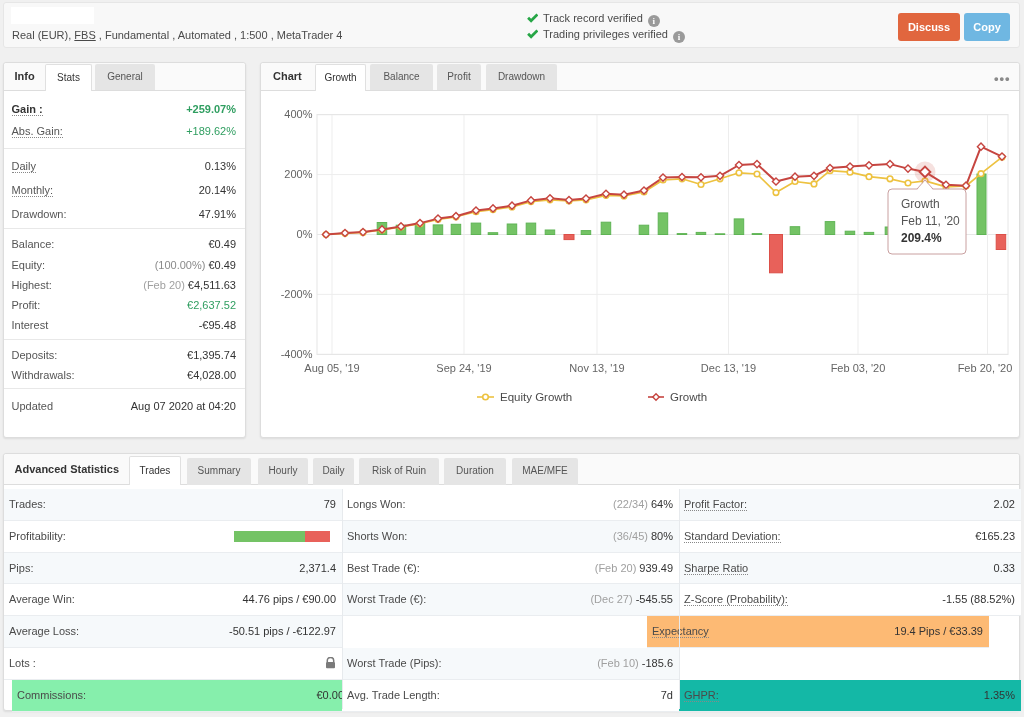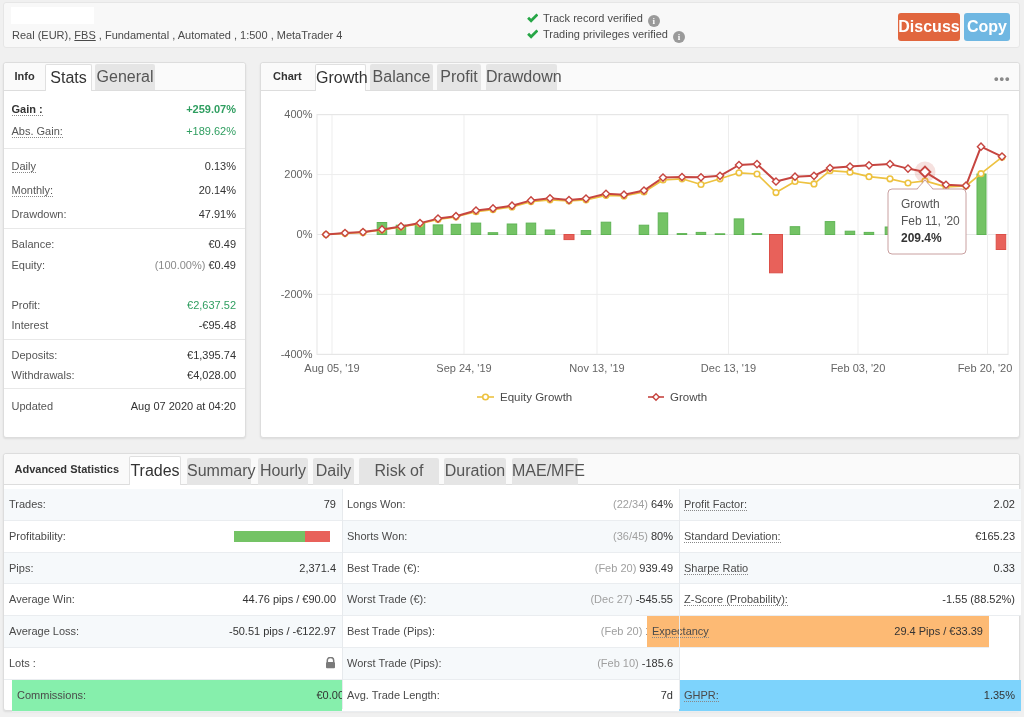--- a/index.html
+++ b/index.html
@@ -4,29 +4,29 @@
 *{margin:0;padding:0;box-sizing:border-box}
 html,body{width:1024px;height:717px;background:#f0f0f0;font-family:"Liberation Sans",sans-serif;font-size:11px;color:#444;overflow:hidden;position:relative}
 .topbar{position:absolute;left:3px;top:2px;width:1017px;height:46px;background:#f8f8f8;border:1px solid #e6e6e6;border-radius:3px}
 .acct{position:absolute;left:7px;top:4px;width:83px;height:17px;background:#fff}
 .desc{position:absolute;left:8px;top:26px;color:#4a4a4a;font-size:11px}
 .desc .u{text-decoration:underline}
 .ver{position:absolute;left:526px;color:#4a4a4a}
 .vline{height:16px;line-height:16px;white-space:nowrap}
 .chk{display:inline-block;width:12px;height:12px;margin-right:5px;vertical-align:-2px}
 .icir{display:inline-block;width:12px;height:12px;border-radius:50%;background:#9a9a9a;color:#fff;font-size:9px;font-weight:bold;text-align:center;line-height:12px;vertical-align:-2px;margin-left:5px;font-family:"Liberation Serif",serif}
-.btn{position:absolute;top:13px;height:28px;border-radius:3px;color:#fff;font-weight:bold;text-align:center;line-height:28px;font-size:16px}
+.btn{position:absolute;top:13px;height:28px;border-radius:3px;color:#fff;font-weight:bold;text-align:center;line-height:28px;font-size:11px}
 .discuss{left:898px;width:62px;background:#e1663e}
 .copy{left:964px;width:46px;background:#6fb7e2}
 .panel{position:absolute;background:#fff;border:1px solid #ddd;border-radius:3px;box-shadow:0 1px 2px rgba(0,0,0,0.09)}
 #pleft{left:3px;top:62px;width:243px;height:376px}
 #pchart{left:260px;top:62px;width:760px;height:376px}
 #padv{left:3px;top:453px;width:1017px;height:258px}
 .strip{position:absolute;left:0;top:0;width:100%;background:#fafafa;border-bottom:1px solid #ddd;border-radius:3px 3px 0 0}
-.tab{position:absolute;top:1px;height:26px;line-height:26px;text-align:center;font-size:16px;color:#555;background:#e5e5e5;border-radius:2px 2px 0 0}
+.tab{position:absolute;top:1px;height:26px;line-height:26px;text-align:center;font-size:10px;color:#555;background:#e5e5e5;border-radius:2px 2px 0 0}
 .tab.sel{background:#fff;color:#333;height:27px;border:1px solid #e0e0e0;border-bottom:none;line-height:25px}
 .tlabel{position:absolute;font-weight:bold;color:#333;font-size:11px}
 .lr{position:absolute;left:0;width:100%;height:20px;line-height:20px}
 .ll{position:absolute;left:7.5px;color:#555}
 .lv{position:absolute;right:9px;color:#333}
 .dot{border-bottom:1px dotted #888}
 .b{font-weight:bold;color:#333}
 .grn{color:#2f9e60}
 .gy{color:#a0a0a0}
 .gy2{color:#8a8a8a}
@@ -83,20 +83,24 @@
       <span class="lv ">47.91%</span>
     </div>
 <div class="lsep" style="top:164.5px"></div>
 <div class="lr" style="top:171px">
       <span class="ll">Balance:</span>
       <span class="lv ">€0.49</span>
     </div>
 <div class="lr" style="top:191.5px">
       <span class="ll">Equity:</span>
       <span class="lv "><span class="gy2">(100.00%)</span> €0.49</span>
+    </div>
+<div class="lr" style="top:212px">
+      <span class="ll">Highest:</span>
+      <span class="lv "><span class="gy">(Feb 20)</span> €4,511.63</span>
     </div>
 <div class="lr" style="top:232px">
       <span class="ll">Profit:</span>
       <span class="lv grn">€2,637.52</span>
     </div>
 <div class="lr" style="top:252px">
       <span class="ll">Interest</span>
       <span class="lv ">-€95.48</span>
     </div>
 <div class="lsep" style="top:275.5px"></div>
@@ -323,24 +327,20 @@
       <span class="cv"><span class="gy">(36/45)</span> 80%</span>
     </div>
 <div class="cell" style="left:338px;top:98.6px;width:337px;height:31.8px;background:#fff">
       <span class="cl">Best Trade (€):</span>
       <span class="cv"><span class="gy">(Feb 20)</span> 939.49</span>
     </div>
 <div class="cell" style="left:338px;top:130.4px;width:337px;height:31.8px;background:#f6f9fb">
       <span class="cl">Worst Trade (€):</span>
       <span class="cv"><span class="gy">(Dec 27)</span> -545.55</span>
     </div>
-<div class="cell" style="left:338px;top:162.2px;width:337px;height:31.8px;background:#fff">
-      <span class="cl">Best Trade (Pips):</span>
-      <span class="cv"><span class="gy">(Feb 20)</span> 144.3</span>
-    </div>
 <div class="cell" style="left:338px;top:194.0px;width:337px;height:31.8px;background:#f6f9fb">
       <span class="cl">Worst Trade (Pips):</span>
       <span class="cv"><span class="gy">(Feb 10)</span> -185.6</span>
     </div>
 <div class="cell" style="left:338px;top:225.8px;width:337px;height:31.8px;background:#fff">
       <span class="cl">Avg. Trade Length:</span>
       <span class="cv">7d</span>
     </div>
 <div class="cell" style="left:675px;top:35.0px;width:342px;height:31.8px;background:#f6f9fb">
       <span class="cl"><span class="tdot">Profit Factor:</span></span>
@@ -353,20 +353,20 @@
 <div class="cell" style="left:675px;top:98.6px;width:342px;height:31.8px;background:#f6f9fb">
       <span class="cl"><span class="tdot">Sharpe Ratio</span></span>
       <span class="cv">0.33</span>
     </div>
 <div class="cell" style="left:675px;top:130.4px;width:342px;height:31.8px;background:#fff">
       <span class="cl"><span class="tdot">Z-Score (Probability):</span></span>
       <span class="cv">-1.55 (88.52%)</span>
     </div>
 <div class="cell" style="left:643px;top:162.2px;width:342px;height:31.8px;background:#fdba74">
       <span class="cl"><span class="tdot">Expectancy</span></span>
-      <span class="cv">29.4 Pips / €33.39</span>
-    </div>
-<div class="cell" style="left:675px;top:225.8px;width:342px;height:31.8px;background:#7dd3fc">
+      <span class="cv">19.4 Pips / €33.39</span>
+    </div>
+<div class="cell" style="left:675px;top:225.8px;width:342px;height:31.8px;background:#14b8a6">
       <span class="cl"><span class="tdot">GHPR:</span></span>
       <span class="cv">1.35%</span>
     </div>
   <div class="vsep" style="left:338px"></div>
   <div class="vsep" style="left:675px"></div>
 </div>
 </body></html>

